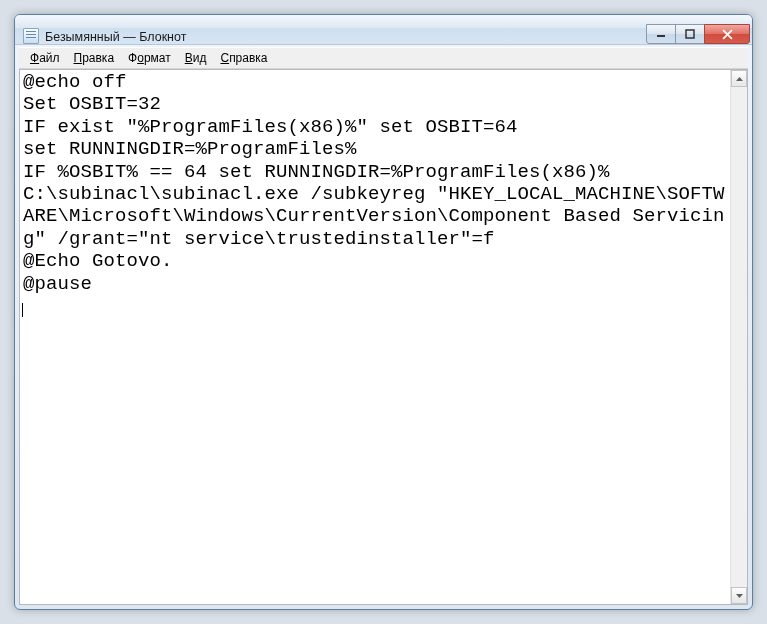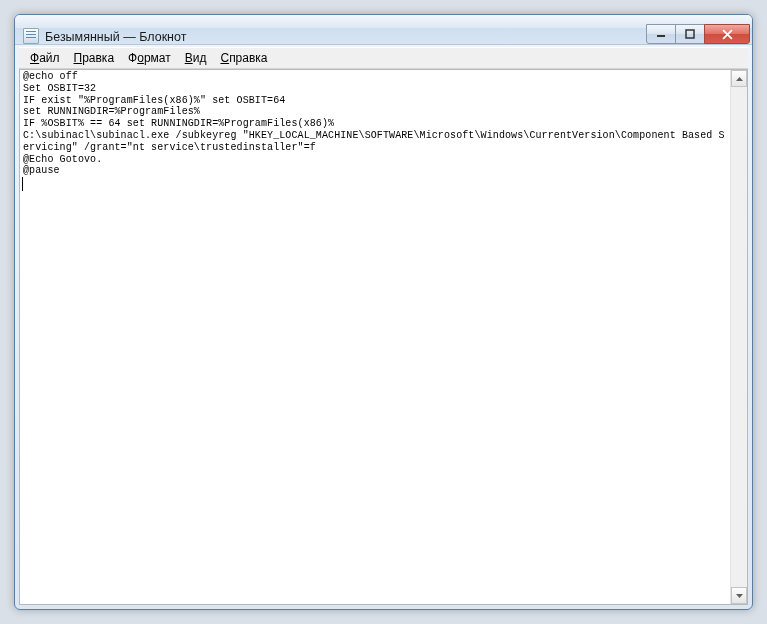--- a/index.html
+++ b/index.html
@@ -102,21 +102,21 @@
       background: #fff;
       border: 1px solid #b7babc;
       display: flex;
       position: relative;
     }
     .text-area {
       flex: 1;
       white-space: pre-wrap;
       word-break: break-all;
       font-family: Consolas, "Courier New", monospace;
-      font-size: 10px;
+      font-size: 19px;
       line-height: 1.18;
       letter-spacing: 0.1px;
       padding: 1px 3px;
       color: #000;
       overflow: hidden;
       outline: none;
     }
     .caret {
       display: inline-block;
       width: 1px;

